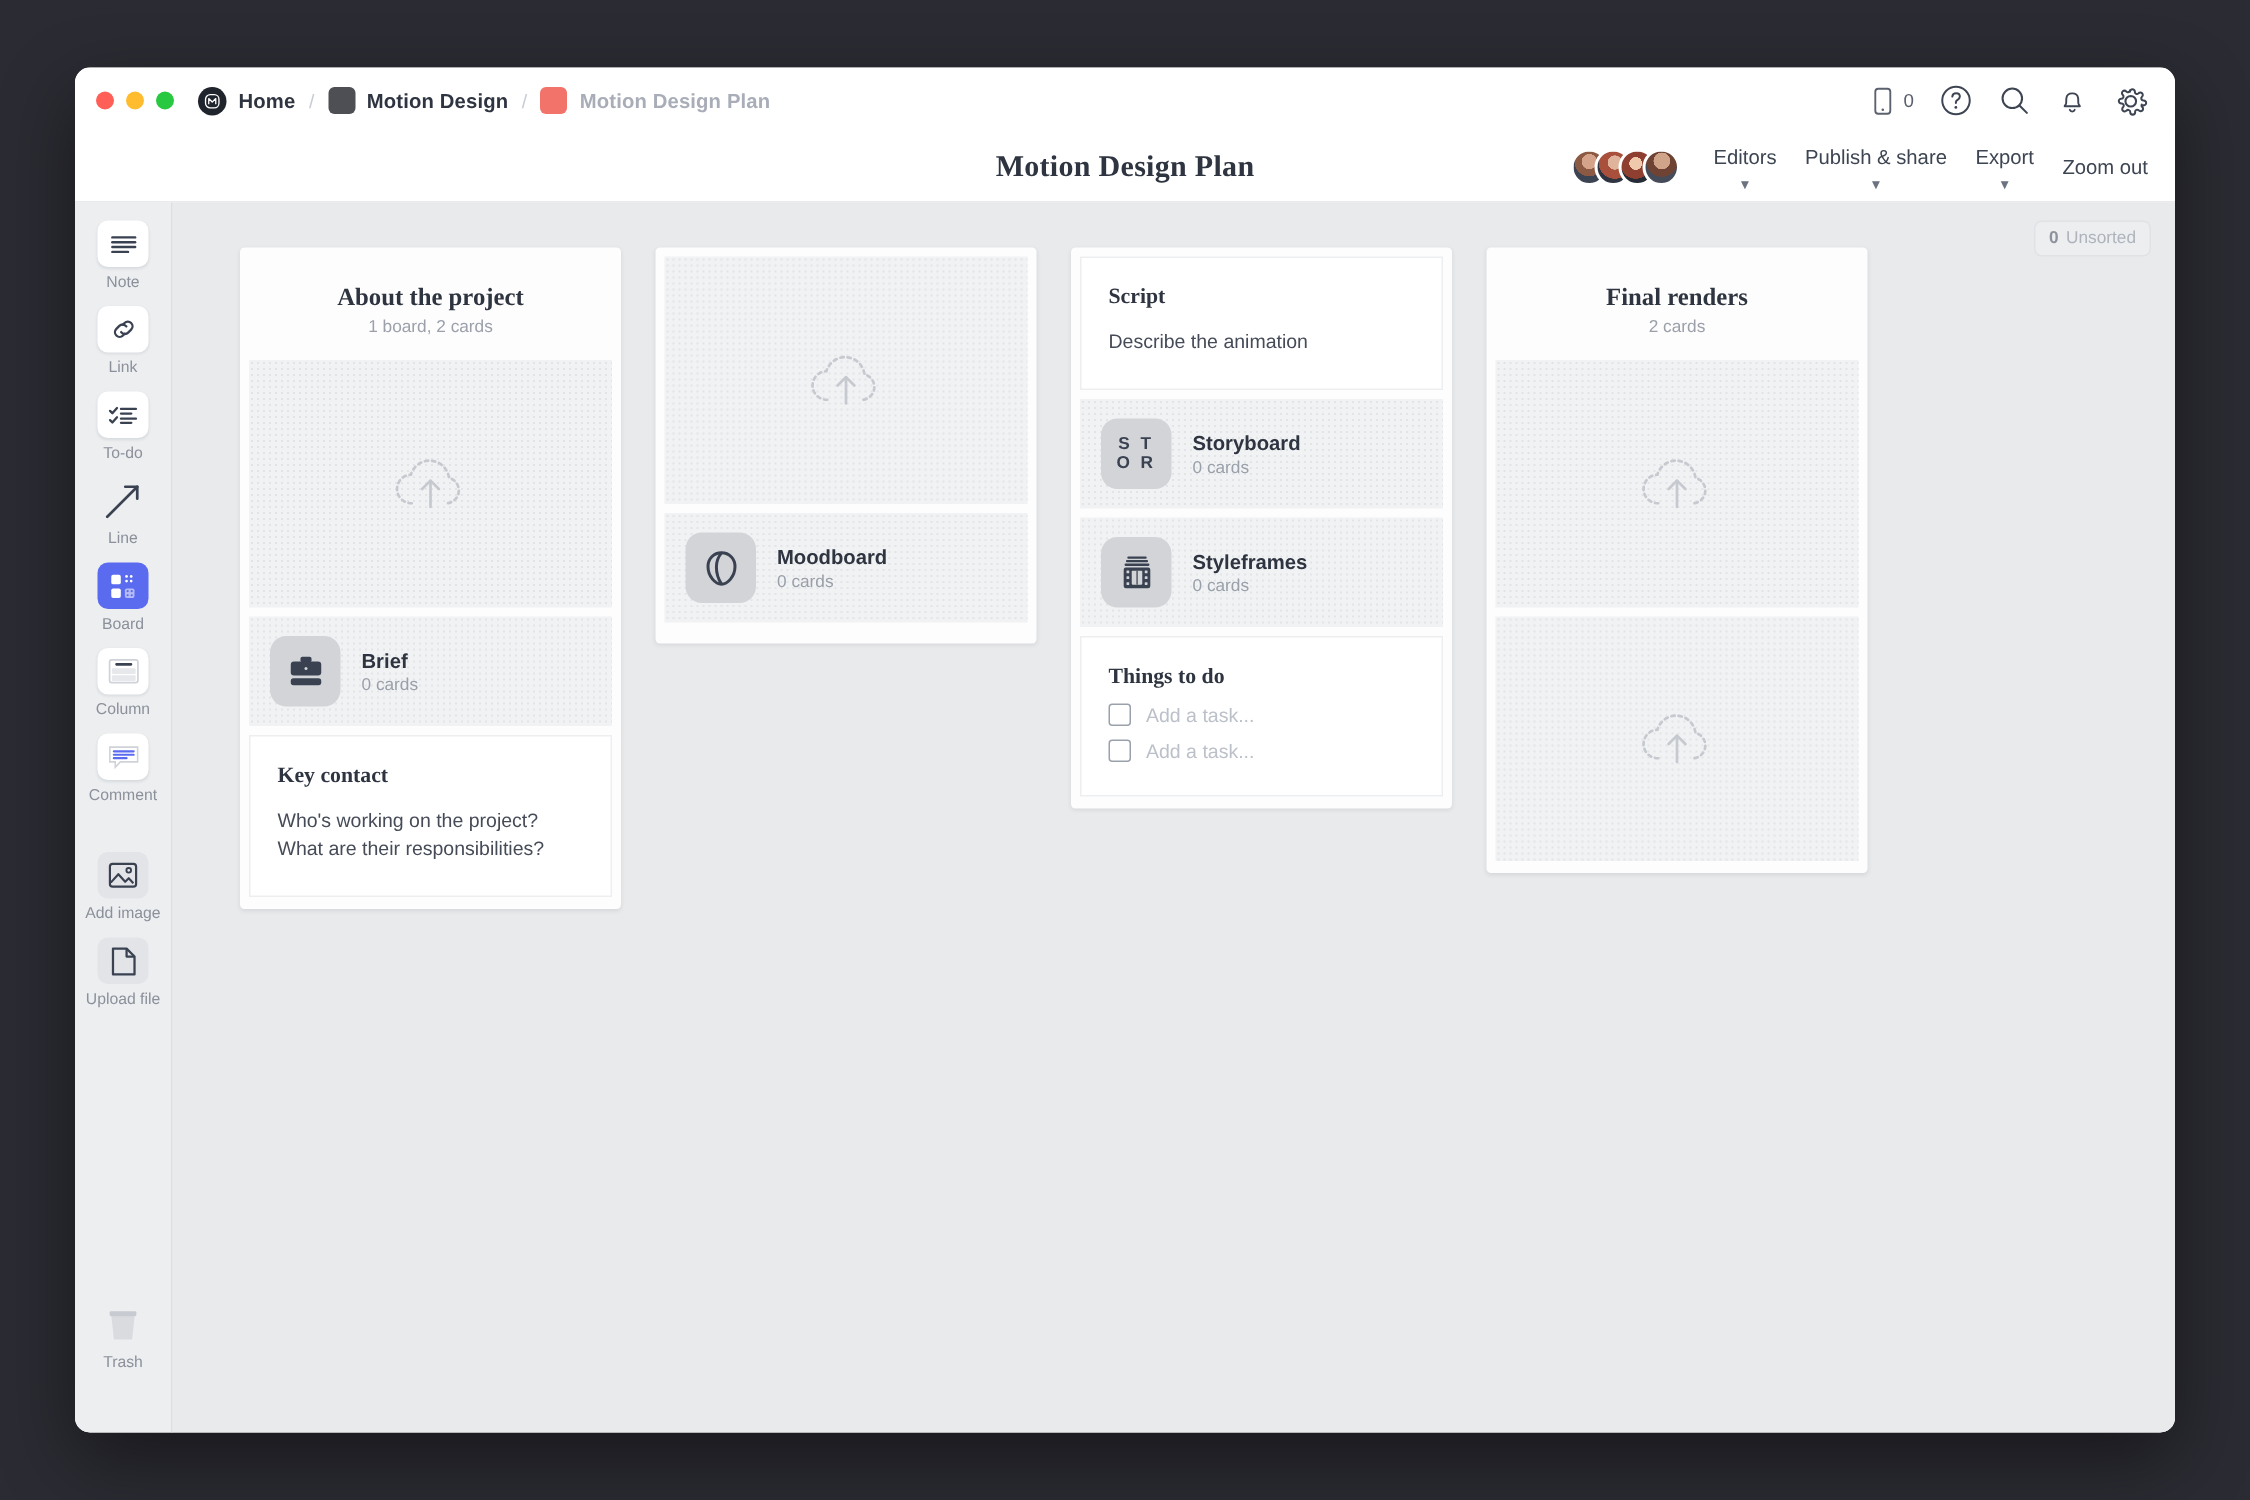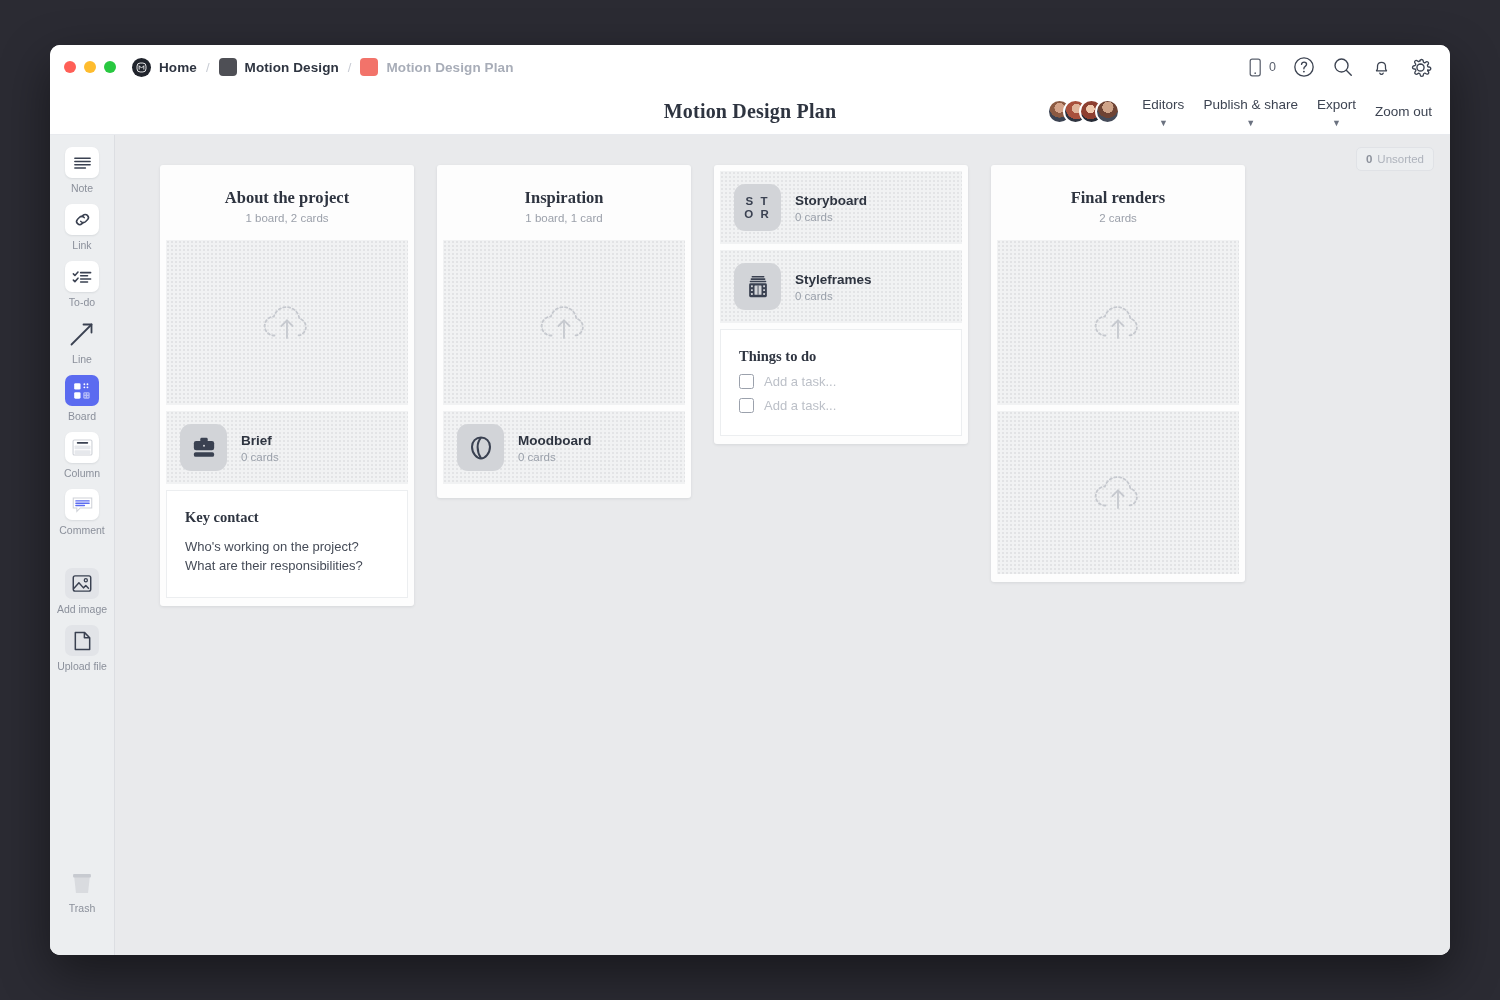--- a/index.html
+++ b/index.html
@@ -527,24 +527,20 @@
             </span>
           </div>
 
           <div class="tile-note">
             <div class="note-title">Key contact</div>
             <div class="note-body">Who's working on the project? What are their responsibilities?</div>
           </div>
         </div>
 
         <div class="col">
-          <div class="col-head">
-            <div class="col-title">Inspiration</div>
-            <div class="col-sub">1 board, 1 card</div>
-          </div>
 
           <div class="tile-media">
             <span>
               <svg width="56" height="46" viewBox="0 0 56 46">
                   <path d="M15.5 35.5a9.5 9.5 0 0 1-.6-19 13 13 0 0 1 25.4 2.1 8.6 8.6 0 0 1-1 16.9" fill="none" stroke="#c6c9cf" stroke-width="1.8" stroke-linecap="round" stroke-dasharray="2.2 2.6"></path>
                   <path d="M28 38V20.5" fill="none" stroke="#c6c9cf" stroke-width="1.8" stroke-linecap="round"></path>
                   <path d="M22.4 26 28 20.4 33.6 26" fill="none" stroke="#c6c9cf" stroke-width="1.8" stroke-linecap="round" stroke-linejoin="round"></path>
                 </svg>
             </span>
           </div>
@@ -558,20 +554,24 @@
             </span>
             <span class="btxt">
               <span class="bname" style="display:block">Moodboard</span>
               <span class="bcnt" style="display:block">0 cards</span>
             </span>
           </div>
         </div>
 
         <div class="col">
 
+          <div class="tile-note">
+            <div class="note-title">Script</div>
+            <div class="note-body">Describe the animation</div>
+          </div>
 
           <div class="tile-board">
             <span class="bico">
               <span class="stor">S&nbsp;T<br>O&nbsp;R</span>
             </span>
             <span class="btxt">
               <span class="bname" style="display:block">Storyboard</span>
               <span class="bcnt" style="display:block">0 cards</span>
             </span>
           </div>

